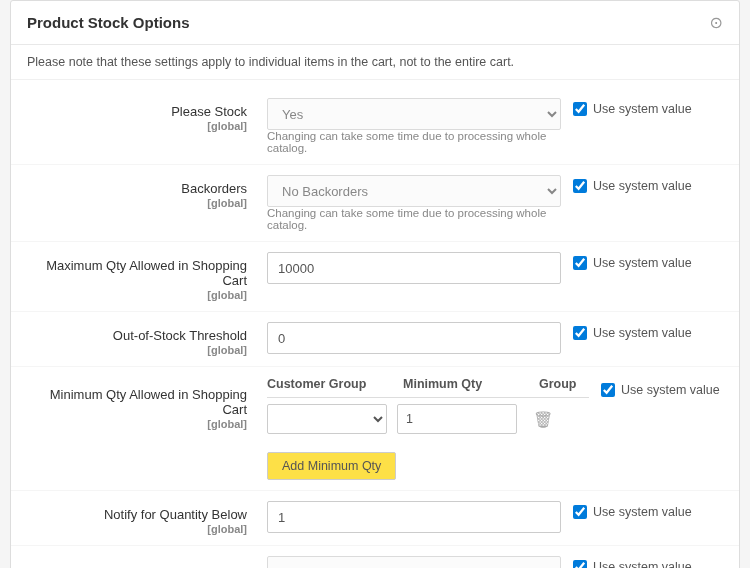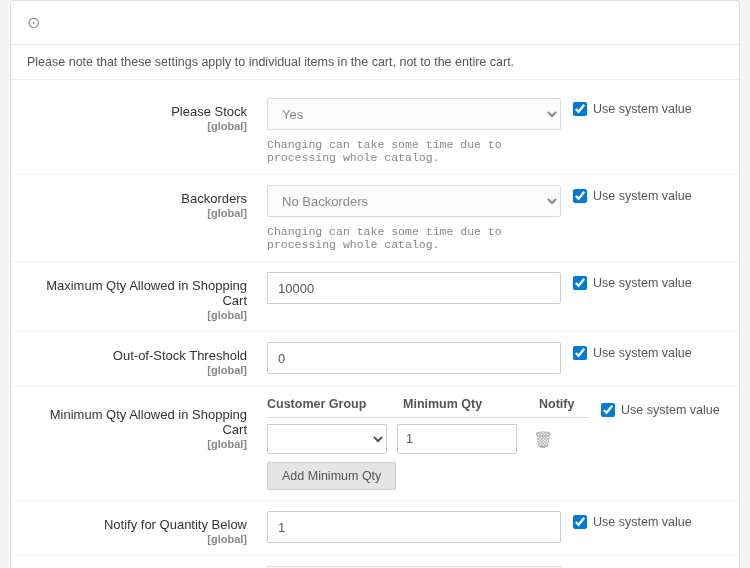--- a/index.html
+++ b/index.html
@@ -120,22 +120,21 @@
       padding: 4px 10px;
       font-size: 13px;
       color: #555;
       background: #fafafa;
       appearance: auto;
       outline: none;
     }
     .field-hint {
       font-size: 11.5px;
       color: #888;
-      margin-top: 8px;
-      font-family: Liberation Mono, monospace;
+      margin-top: 0;
     }
     
     .min-qty-table {
       width: 100%;
     }
     .min-qty-header {
       display: flex;
       gap: 6px;
       padding-bottom: 6px;
       border-bottom: 1px solid #ddd;
@@ -177,36 +176,37 @@
     }
     .delete-btn {
       background: none;
       border: none;
       cursor: pointer;
       color: #aaa;
       font-size: 16px;
       padding: 2px 6px;
     }
     .add-min-qty-btn {
-      margin-top: 0;
+      margin-top: 10px;
       padding: 6px 14px;
-      background: #e5e5e5;
+      background: #fde047;
       border: 1px solid #ccc;
       border-radius: 2px;
       font-size: 12.5px;
       color: #555;
       cursor: pointer;
     }
   </style>
 </head>
 <body>
 
 <div class="panel">
 
   <div class="panel-header">
+    <span class="panel-title">Product Stock Options</span>
     <span class="collapse-icon">⊙</span>
   </div>
 
   <div class="panel-note">Please note that these settings apply to individual items in the cart, not to the entire cart.</div>
 
   <div class="form-body">
 
     <div class="form-row">
       <div class="label-col">
         <span class="field-label">Please Stock</span>
@@ -280,21 +280,21 @@
     <div class="form-row" style="align-items:flex-start;">
       <div class="label-col" style="padding-top:10px;">
         <span class="field-label">Minimum Qty Allowed in Shopping Cart</span>
         <span class="field-global">[global]</span>
       </div>
       <div class="input-col">
         <div class="min-qty-table">
           <div class="min-qty-header">
             <div class="min-qty-header-cell col-group">Customer Group</div>
             <div class="min-qty-header-cell col-minqty">Minimum Qty</div>
-            <div class="min-qty-header-cell col-action">Notify</div>
+            <div class="min-qty-header-cell col-action">Group</div>
           </div>
           <div class="min-qty-row">
             <select class="min-qty-select">
               <option>ALL GROUPS</option>
             </select>
             <input type="text" class="min-qty-input" value="1" style="">
             <button class="delete-btn" title="Delete">🗑</button>
           </div>
           <div>
             <button class="add-min-qty-btn">Add Minimum Qty</button>

